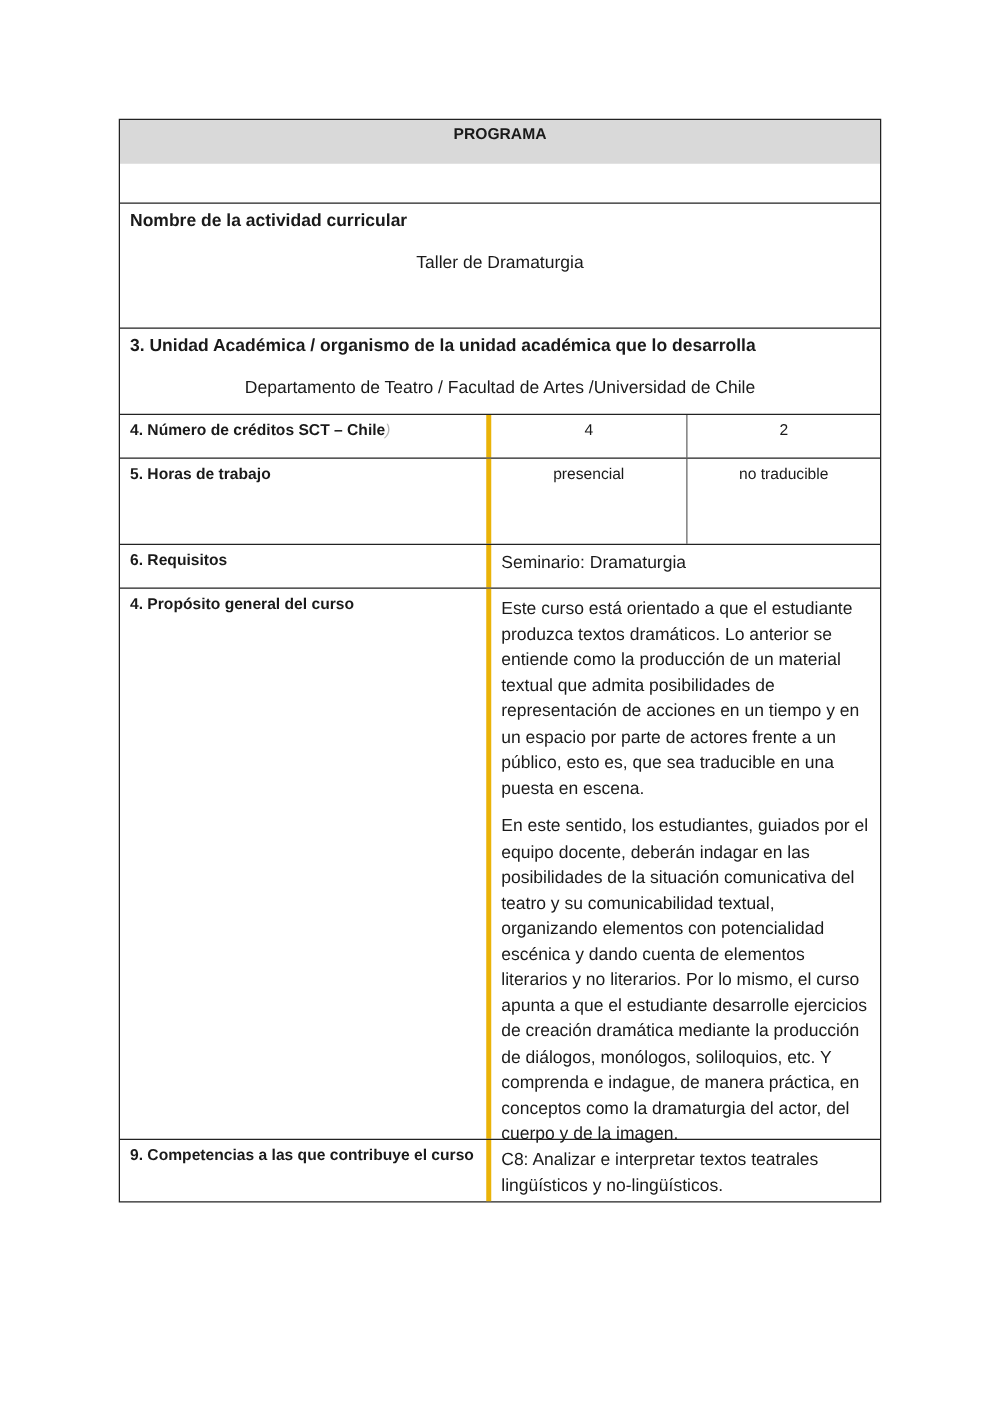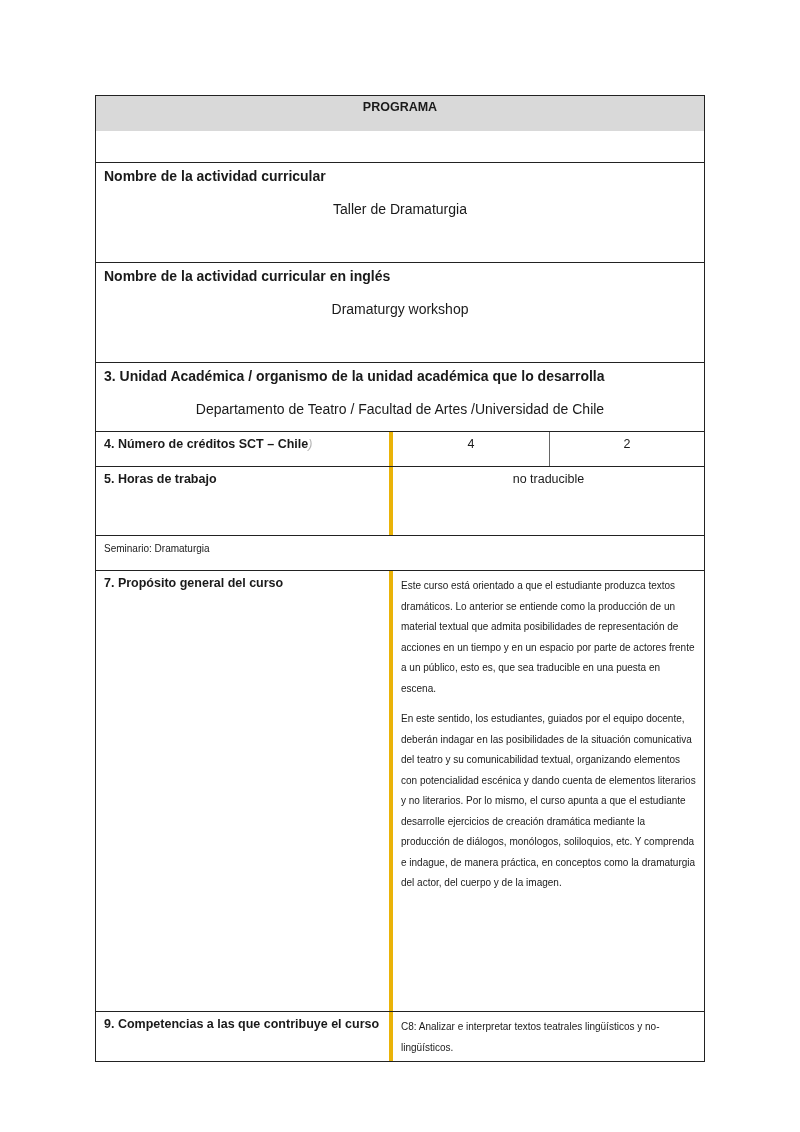--- a/index.html
+++ b/index.html
@@ -12,69 +12,67 @@
     border: 1.5px solid #222; box-sizing: border-box;
   }
   .row { position: relative; border-top: 1px solid #222; box-sizing: border-box; }
   .row:first-child { border-top: none; }
   .hdr { height: 35px; background: #d9d9d9; text-align: center; font-weight: bold; font-size: 12.5px; padding-top: 4px; box-sizing: border-box; }
   .full { padding: 5px 8px 0 8px; box-sizing: border-box; font-size: 14px; margin-top: 31px; }
   .full .lbl { font-weight: bold; }
   .full .val { margin-top: 17px; text-align: center; }
   .split { display: flex; box-sizing: border-box; }
   .split .c1 { width: 297px; padding: 5px 8px 0 8px; box-sizing: border-box; font-weight: bold; font-size: 12.5px; border-right: 4px solid #eab308; }
-  .split .c2 { flex: 1; padding: 5px 8px 6px 8px; box-sizing: border-box; font-size: 10px; line-height: 20.5px; }
+  .split .c2 { flex: 1; padding: 5px 8px 6px 8px; box-sizing: border-box; font-size: 14px; line-height: 20.5px; }
   .split .cA { width: 157px; text-align: center; padding-top: 5px; box-sizing: border-box; font-size: 12.5px; border-right: 1px solid #666; }
   .split .cB { flex: 1; text-align: center; padding-top: 5px; box-sizing: border-box; font-size: 12.5px; }
   .split .c2 p { margin: 0 0 10px 0; }
   .split .c2 p:last-child { margin-bottom: 0; }
   .ghost { color: #b5b5b5; font-style: italic; font-weight: normal; }
 </style>
 </head>
 <body>
 
 <div class="tbl">
   <div class="row hdr">
     <span>PROGRAMA</span>
   </div>
 
   <div class="row full" style="height:69px">
     <div class="lbl">Nombre de la actividad curricular</div>
     <div class="val">Taller de Dramaturgia</div>
   </div>
 
-  <div class="row full" style="height:69px">
-    <div class="lbl">Nombre de la actividad curricular en inglés</div>
-    <div class="val">Dramaturgy workshop</div>
-  </div>
 
   <div class="row full" style="height:69px">
     <div class="lbl">3. Unidad Académica / organismo de la unidad académica que lo desarrolla</div>
     <div class="val">Departamento de Teatro / Facultad de Artes /Universidad de Chile</div>
   </div>
 
   <div class="row split" style="height:35px">
     <div class="c1">
       <span>4. Número de créditos SCT – Chile</span><span class="ghost">)</span>
     </div>
     <div class="cA">4</div>
     <div class="cB">2</div>
   </div>
 
   <div class="row split" style="height:69px">
     <div class="c1">5. Horas de trabajo</div>
+    <div class="cA">presencial</div>
     <div class="cB">no traducible</div>
   </div>
 
   <div class="row split" style="height:35px">
+    <div class="c1">6. Requisitos</div>
     <div class="c2" style="padding-top:3px">Seminario: Dramaturgia</div>
   </div>
 
   <div class="row split" style="height:441px">
-    <div class="c1">7. Propósito general del curso</div>
+    <div class="c1">4. Propósito general del curso</div>
     <div class="c2">
       <p>Este curso está orientado a que el estudiante produzca textos dramáticos.  Lo anterior se entiende como la producción de un material textual que admita posibilidades de representación de acciones en un tiempo y en un espacio por parte de actores frente a un público, esto es, que sea traducible en una puesta en escena.</p>
       <p>En este sentido, los estudiantes, guiados por el equipo docente, deberán indagar en las posibilidades de la situación comunicativa del teatro y su comunicabilidad textual, organizando elementos con potencialidad escénica y dando cuenta de elementos literarios y no literarios. Por lo mismo, el curso apunta a que el estudiante desarrolle ejercicios de creación dramática mediante la producción de diálogos, monólogos, soliloquios, etc. Y comprenda e indague, de manera práctica, en conceptos como la dramaturgia del actor, del cuerpo y de la imagen.</p>
     </div>
   </div>
 
   <div class="row split" style="height:50px">
     <div class="c1">9. Competencias a las que contribuye el curso</div>
     <div class="c2">C8: Analizar e interpretar textos teatrales lingüísticos y no-lingüísticos.</div>
   </div>

